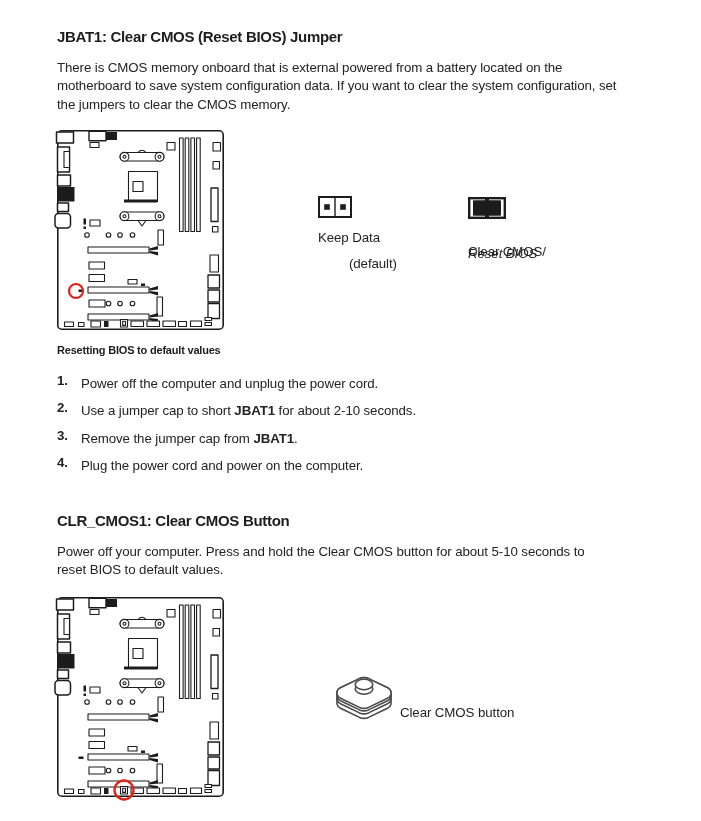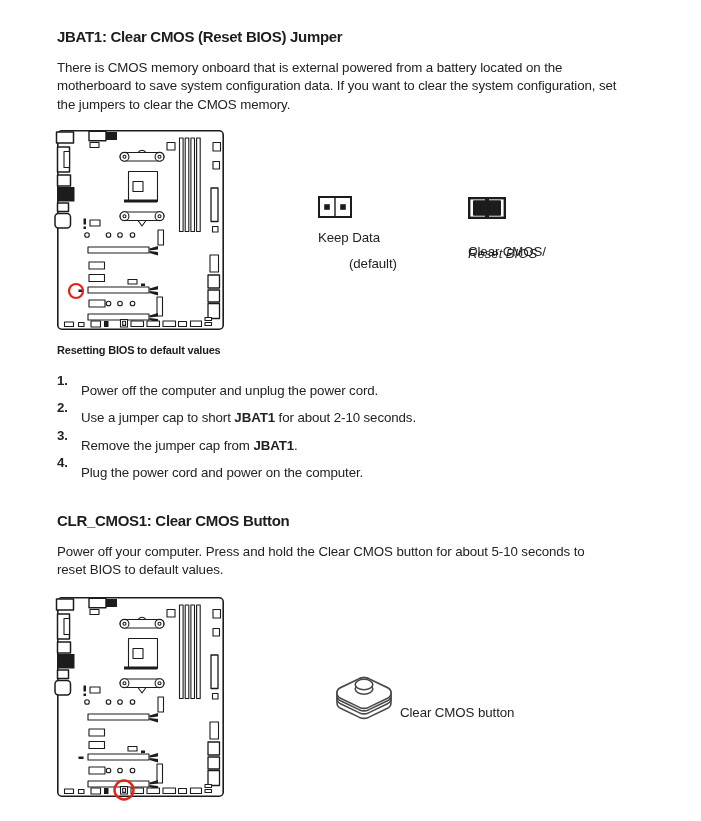--- a/index.html
+++ b/index.html
@@ -6,21 +6,21 @@
   .page{
     position:relative;width:701px;height:821px;background:#ffffff;
     font-family:"Liberation Sans", sans-serif;color:#232323;overflow:hidden;
   }
   .abs{position:absolute;}
   .h1{font-size:15px;font-weight:bold;letter-spacing:-0.3px;color:#1d1d1d;}
   .body-text{font-size:13.3px;line-height:18.3px;letter-spacing:-0.1px;}
   .sub-h{font-size:11px;font-weight:bold;letter-spacing:-0.2px;color:#1d1d1d;}
   .step{font-size:13.3px;letter-spacing:-0.1px;white-space:nowrap;}
   .step-num{position:absolute;left:0;top:0;font-weight:bold;}
-  .step-body{position:absolute;left:24px;top:10px;text-align:center;}
+  .step-body{position:absolute;left:24px;top:3px;text-align:center;}
   .step-body b{font-weight:bold;}
   .fig-label{font-size:13.3px;letter-spacing:-0.1px;white-space:nowrap;}
   svg{display:block;overflow:visible;}
   .hl-circle{fill:none;stroke:var(--hl,#e2231a);}
 </style>
 </head>
 <body>
 
 <svg width="0" height="0" style="position:absolute" aria-hidden="true">
   <defs>

